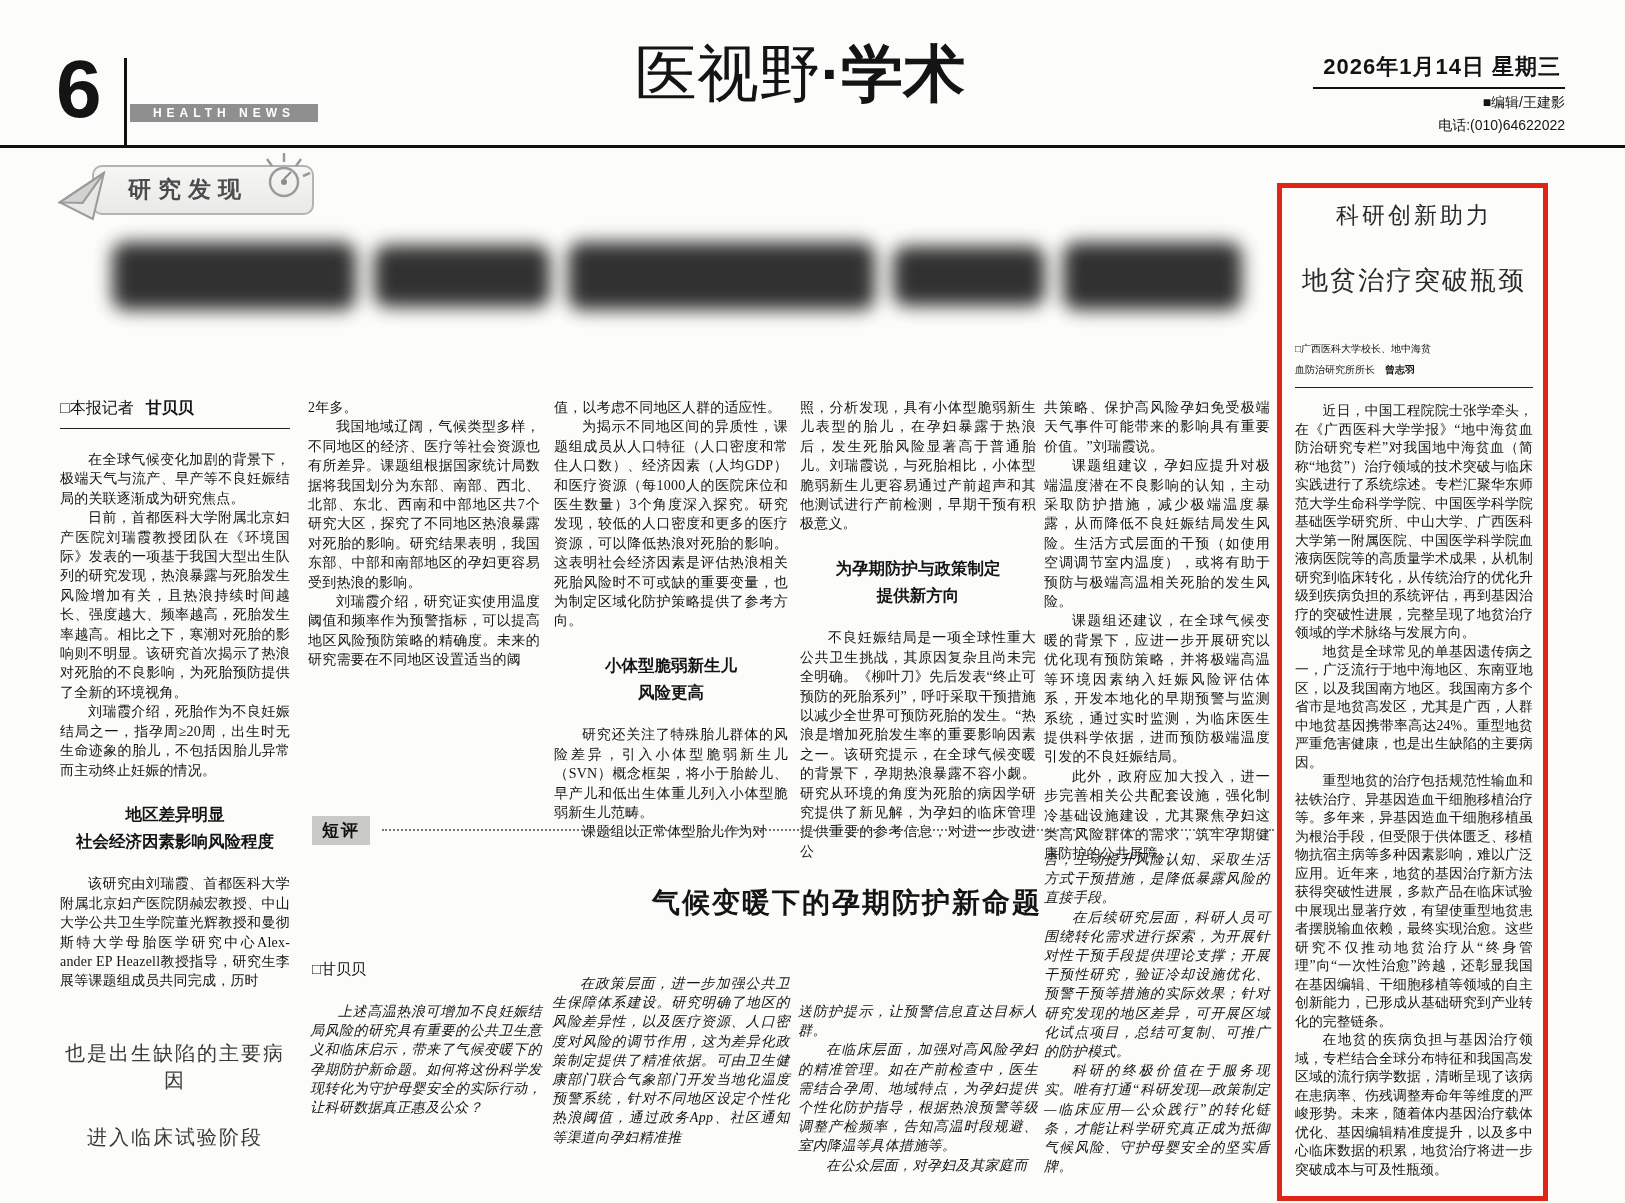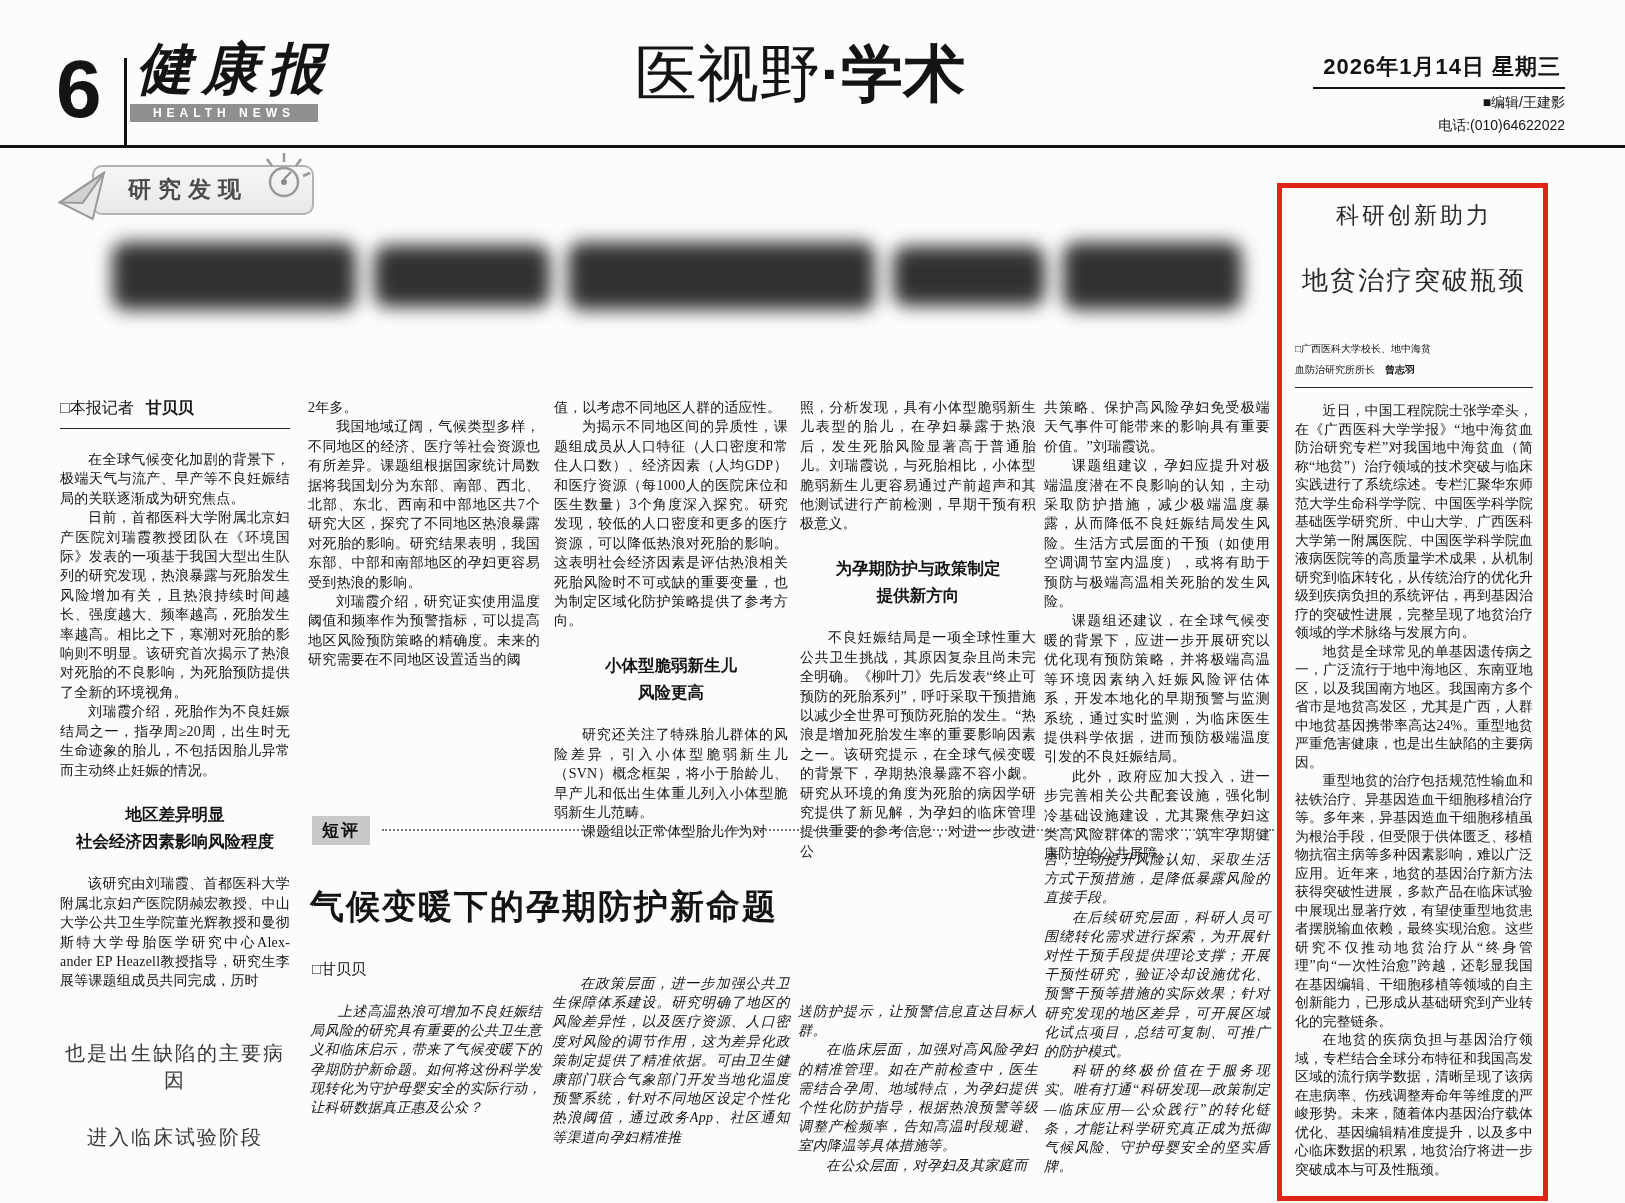--- a/index.html
+++ b/index.html
@@ -42,21 +42,21 @@
   p.cont{text-indent:0;}
   .byline{font-size:16px;padding-bottom:9px;border-bottom:1.5px solid #222;margin-bottom:21px;}
   .byline b{margin-left:12px;}
   .subhead{font-family:"Liberation Sans",sans-serif;font-weight:bold;font-size:16.5px;
            text-align:center;line-height:1.65;margin:21px 0 19px 0;}
 
   
   .sc-label{left:312px;top:816px;background:#c9c9c7;color:#111;font-family:"Liberation Sans",sans-serif;
             font-weight:bold;font-size:17px;padding:3px 10px;letter-spacing:2px;}
   .sc-dots{left:382px;top:829px;width:892px;border-top:2px dotted #777;}
-  .sc-headline{left:310px;top:884px;width:732px;text-align:left;font-size:34px;font-weight:bold;
+  .sc-headline{left:310px;top:884px;width:732px;text-align:right;font-size:28px;font-weight:bold;
                font-family:Liberation Sans, sans-serif;letter-spacing:2px;}
   .sc-byline{left:312px;top:960px;font-size:15px;}
   .kai p{font-style:italic;font-size:14px;line-height:19.2px;letter-spacing:.4px;}
 
   
   .teaser{left:58px;top:1040px;width:234px;text-align:center;font-family:"Liberation Sans",sans-serif;
           color:#3a3a3a;font-size:20px;letter-spacing:2px;}
   .teaser div{margin-bottom:30px;}
 
   
@@ -72,21 +72,20 @@
 
   svg{display:block;}
 </style>
 </head>
 <body>
 
 <div id="page">
 
   <div class="abs page-num">6</div>
   <div class="abs head-vline"></div>
-  <div class="abs masthead">健康报</div>
   <div class="abs masthead-en">HEALTH NEWS</div>
   <div class="abs section-title">
     <span class="st-serif">医视野</span><span class="st-bold">·</span><span class="st-bold">学术</span>
   </div>
   <div class="abs date-block">
     <span class="date-line">2026年1月14日  星期三</span>
     <div class="editor-line">■编辑/王建影</div>
     <div class="phone-line">电话:(010)64622022</div>
   </div>
   <div class="abs top-rule"></div>

